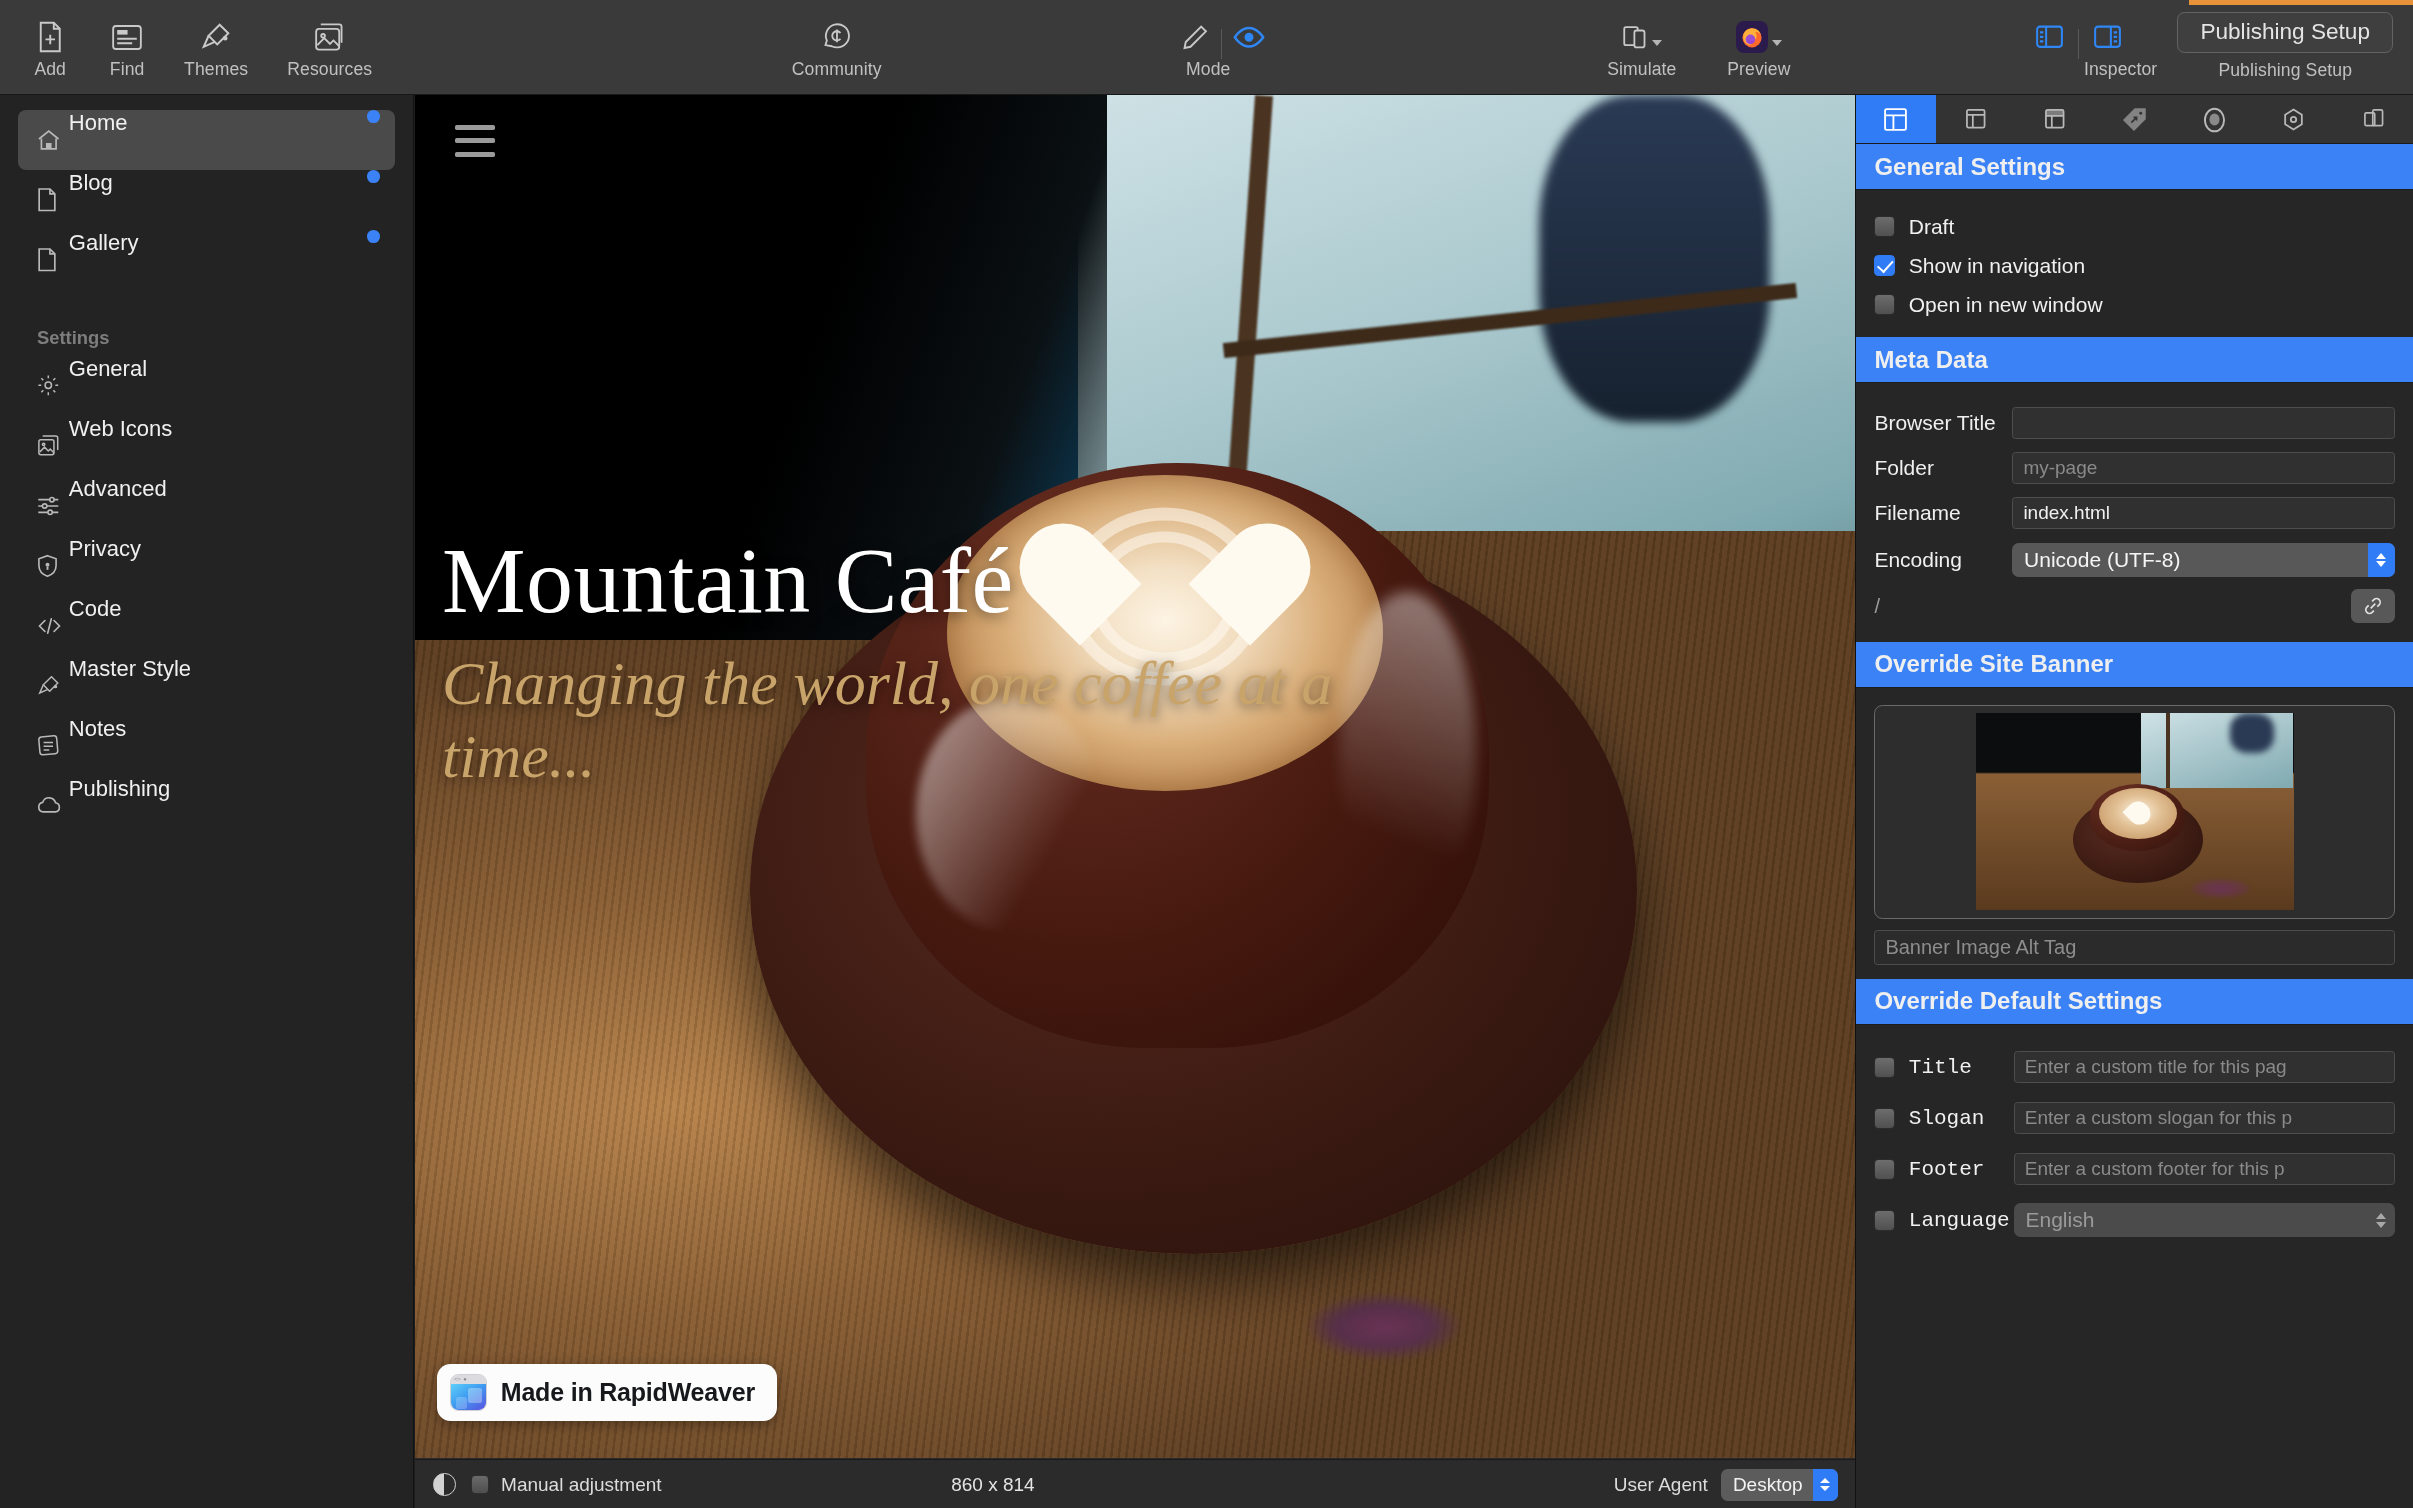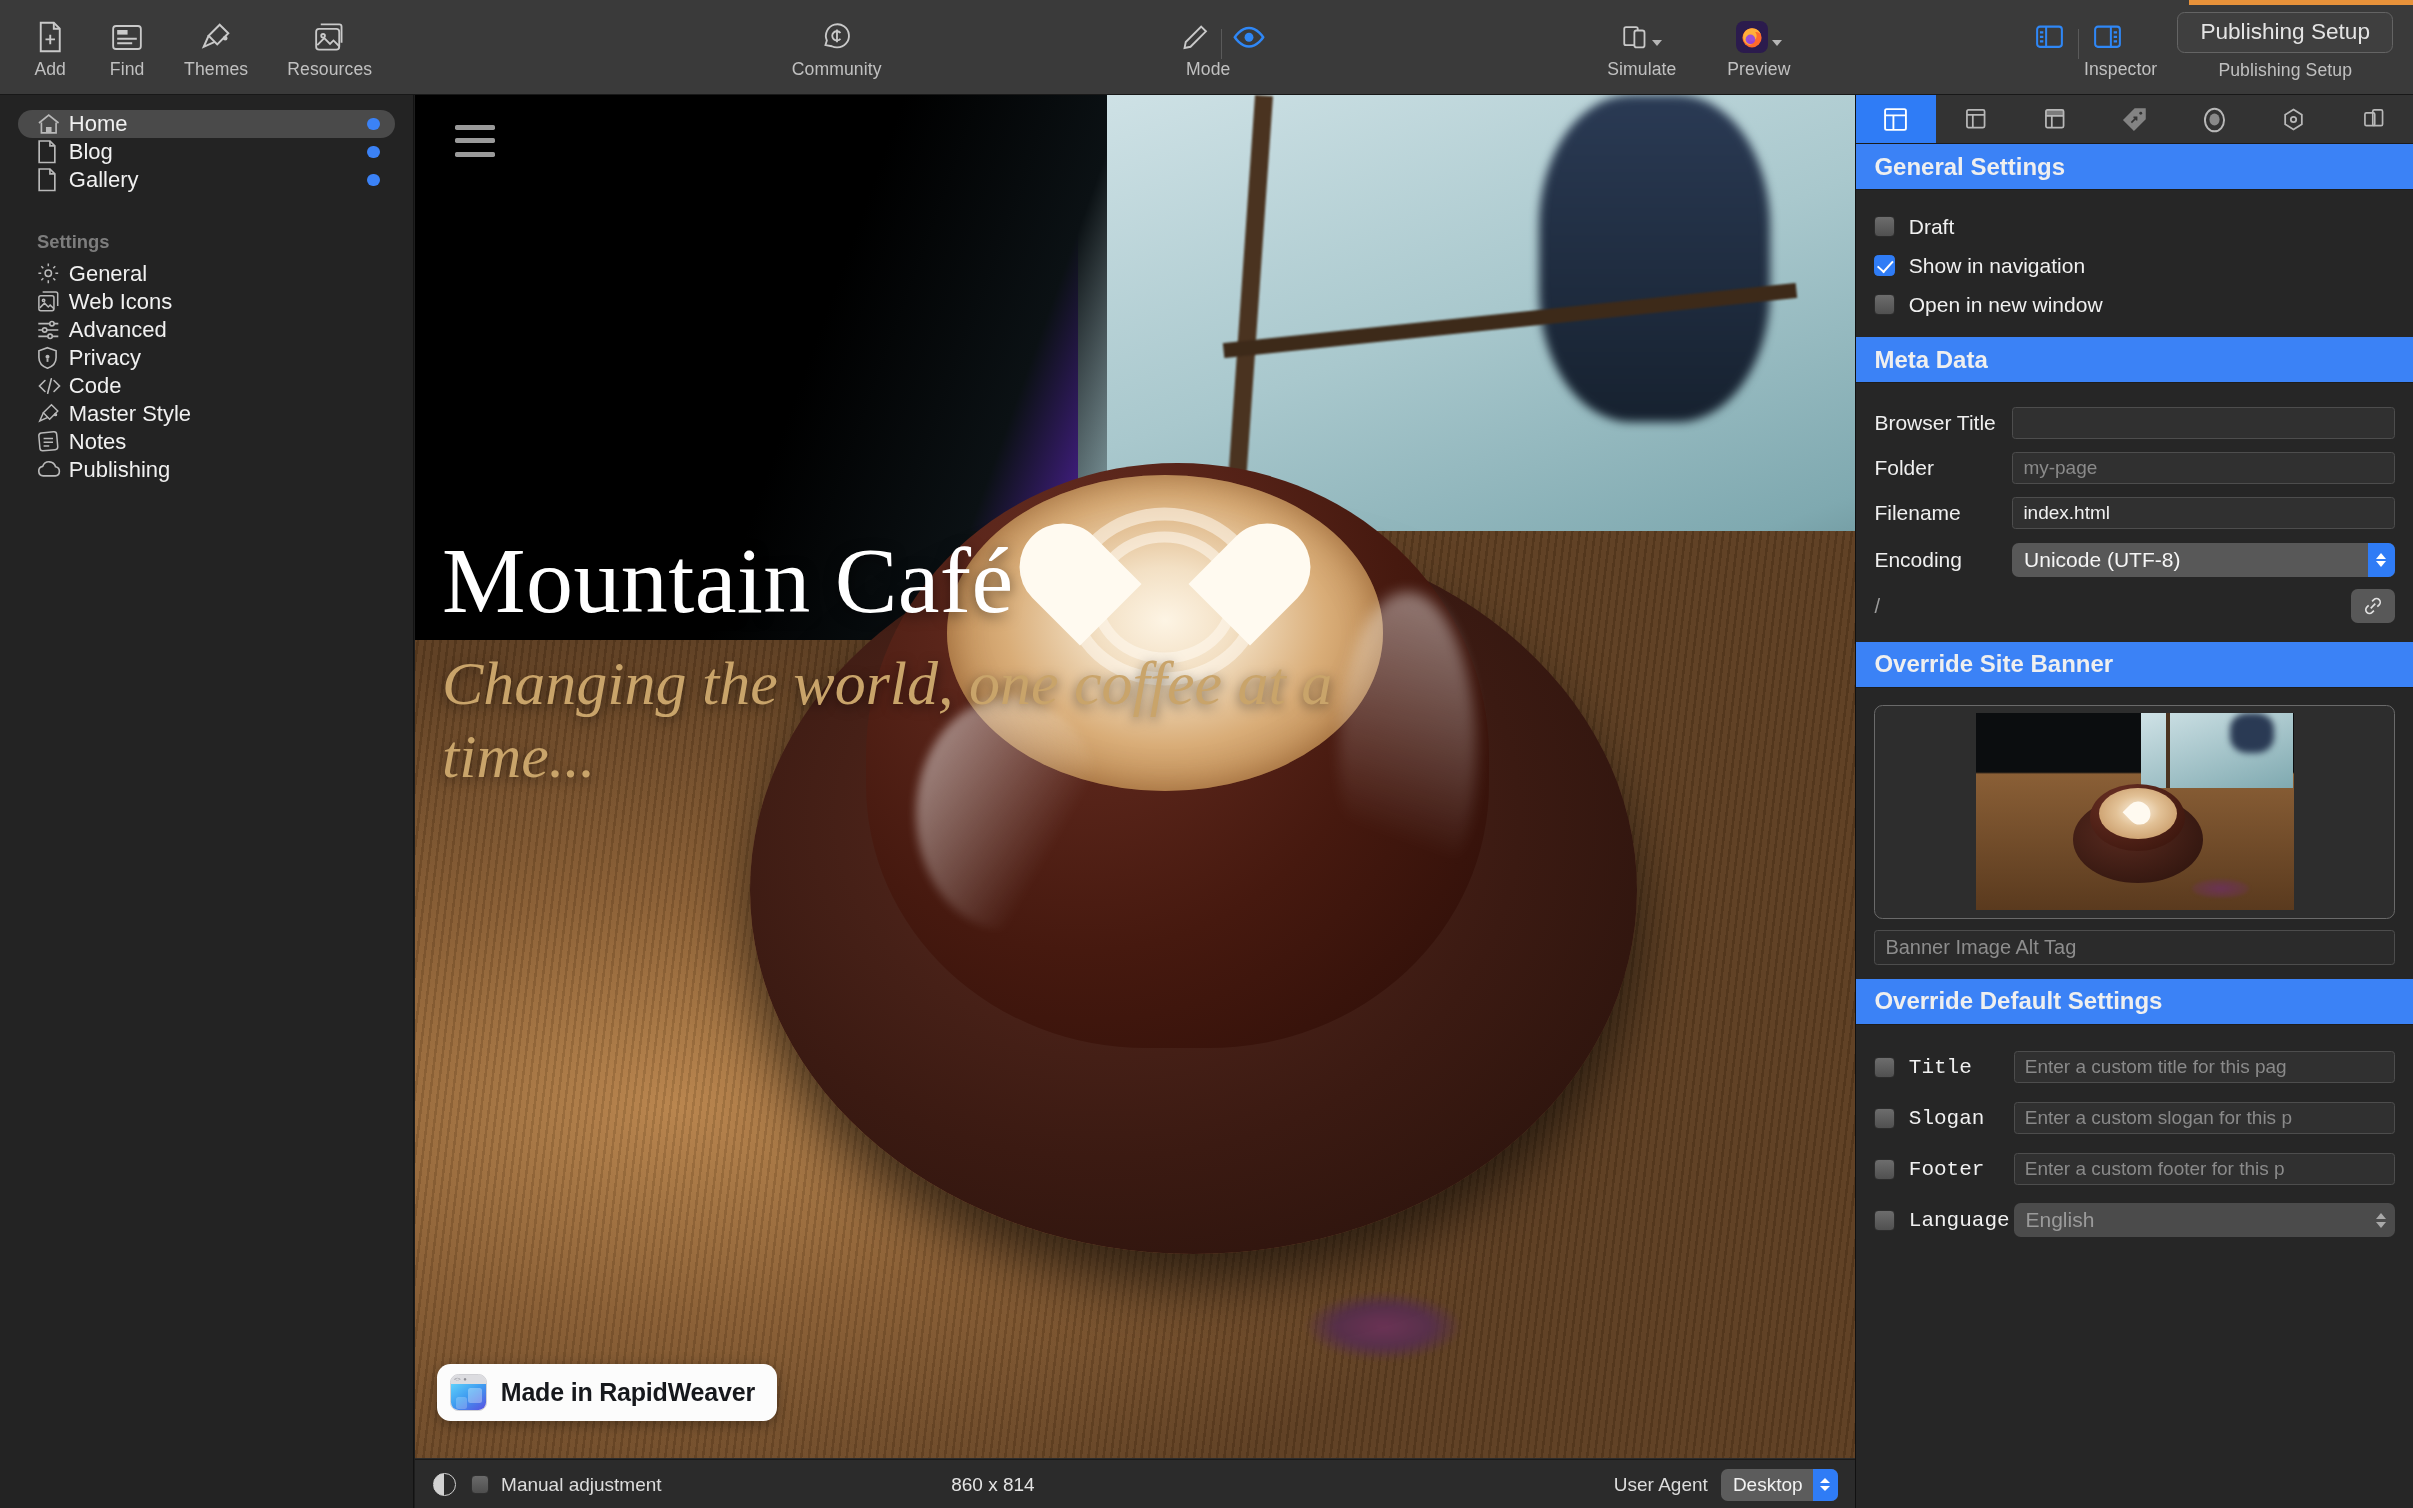--- a/index.html
+++ b/index.html
@@ -39,37 +39,37 @@
   
   #sidebar {
     position:absolute; left:0; top:95px; width:414px; height:1414px;
     background:#232323; border-right:0.8px solid #121212;
     padding-top:15px;
   }
   .sb-head {
     font-size:18.4px; color:#7d7d7d; padding:8.4px 0 6.7px 37px; font-weight:600;
   }
   .sb-item {
-    display:flex; align-items:center; height:28px; margin:0 18.4px;
-    padding-left:18.4px; border-radius:16px; position:relative;
+    display:flex; height:60px; margin:0 18.4px;
+    padding-left:18.4px; border-radius:8px; position:relative;
   }
   .sb-item.sel { background:#4a4a4a; }
   .sb-ico { width:32px; display:flex; align-items:center; color:#b9b9b9; }
   .sb-lbl { font-size:22px; color:#f0f0f0; }
   .sb-dot { position:absolute; right:15px; width:12.6px;height:12.6px;border-radius:50%; background:#3b82f6;}
   .sb-gap { height:28.5px; }
 
   
   #canvas {
     position:absolute; left:415px; top:95px; width:1441px; height:1414px;
     background:#2b2b2b; overflow:hidden;
   }
   #preview {
     position:absolute; left:0; top:0; width:1441px; height:1363px; overflow:hidden;
-    background:#6d28d9;
+    background:#0c4a6e;
   }
   
   #photo { position:absolute; inset:0; }
   #ph-wood {
     position:absolute; left:0; top:32%; width:100%; height:68%;
     background:
       radial-gradient(ellipse 60% 50% at 18% 62%, #b8834a 0%, #8a5e33 45%, #5d3d20 100%),
       linear-gradient(180deg,#7d5631 0%, #8a5f36 40%, #4a2f18 100%);
   }
   #ph-wood:after{

